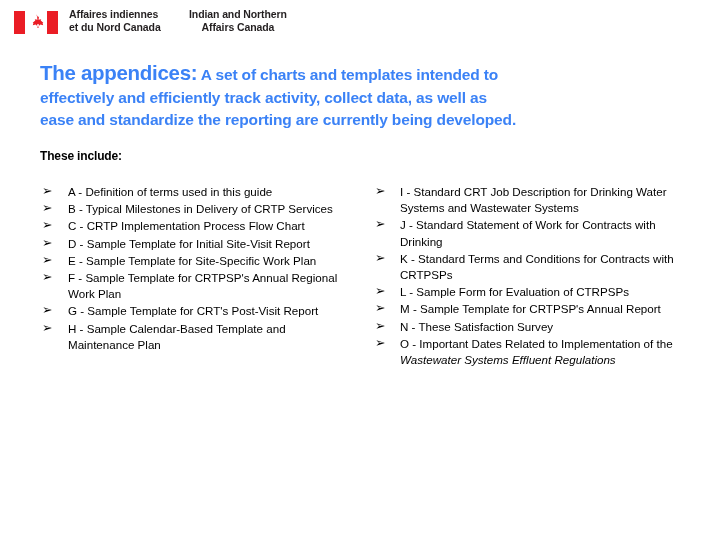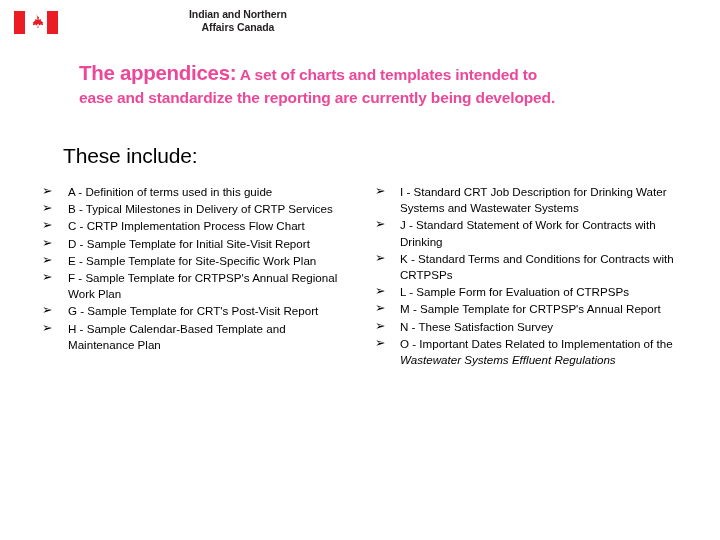--- a/index.html
+++ b/index.html
@@ -57,40 +57,38 @@
 
   
   .title-block {
     position: absolute;
     left: 40px;
     top: 62px;
     width: 640px;
   }
   .title-line {
     font-weight: bold;
-    color: #ec4899;
+    color: #3b82f6;
     font-size: 15.5px;
     line-height: 22.5px;
     letter-spacing: -0.15px;
-    margin-left: 39px;
   }
   .title-big {
     font-size: 20.5px;
     font-weight: bold;
     letter-spacing: -0.3px;
   }
   .these-include {
     position: absolute;
     left: 40px;
     top: 146px;
-    font-size: 21px;
+    font-size: 12px;
     line-height: 20px;
-    font-weight: normal;
+    font-weight: bold;
     letter-spacing: -0.15px;
-    margin-left: 23px;
   }
 
   
   .col {
     position: absolute;
     top: 184px;
   }
   .col-left  { left: 42px;  width: 312px; }
   .col-right { left: 375px; width: 308px; }
 
@@ -135,28 +133,31 @@
   <div class="flag">
     <svg width="44" height="23" viewBox="0 0 44 23" xmlns="http://www.w3.org/2000/svg">
       <rect x="0" y="0" width="11" height="23" fill="#EA1D25"></rect>
       <rect x="33" y="0" width="11" height="23" fill="#EA1D25"></rect>
       <rect x="11" y="0" width="22" height="23" fill="#ffffff"></rect>
       <path fill="#EA1D25" d="M22 3.2 l1.6 3.1 1.5-0.8 -0.6 3.3 2.7-0.5 -0.5 1.3 2.6 2.1 -0.7 0.5 0.6 2.0 -3.0-0.6 -0.3 1.2 -2.1-2.3 0.8 4.4 -1.2 0 0.8-4.4 -2.1 2.3 -0.3-1.2 -3.0 0.6 0.6-2.0 -0.7-0.5 2.6-2.1 -0.5-1.3 2.7 0.5 -0.6-3.3 1.5 0.8z"></path>
     </svg>
   </div>
 
   <div class="wordmark">
+    <div class="fr">Affaires indiennes
+et du Nord Canada</div>
     <div class="en">Indian and Northern
 Affairs Canada</div>
   </div>
 
 </div>
 
 <div class="title-block">
   <div class="title-line"><span class="title-big">The appendices:</span><span> A set of charts and templates intended to</span></div>
+  <div class="title-line">effectively and efficiently track activity, collect data, as well as</div>
   <div class="title-line">ease and standardize the reporting are currently being developed.</div>
 </div>
 
 <div class="these-include">These include:</div>
 
 <div class="col col-left">
     <div class="item">
       <span class="bullet">➢</span>
       <span class="txt">A - Definition of terms used in this guide</span>
     </div>

